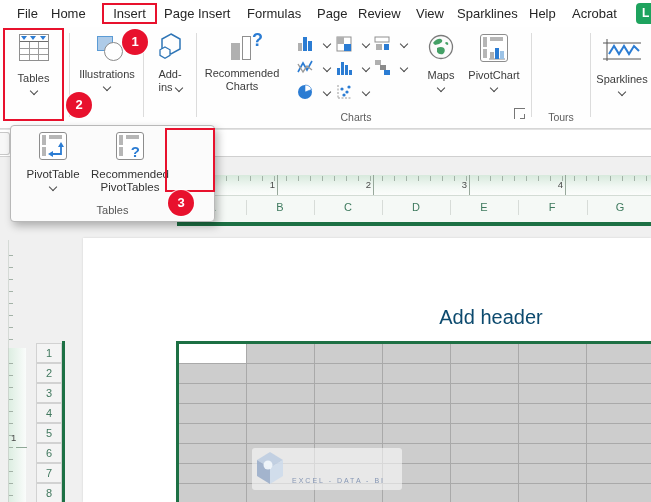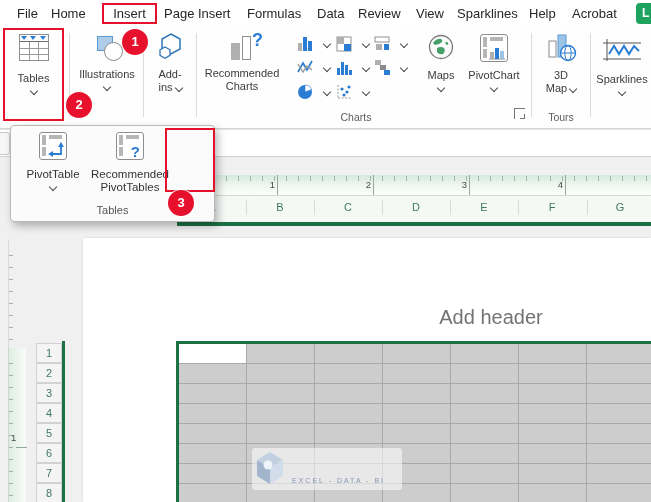--- a/index.html
+++ b/index.html
@@ -52,21 +52,21 @@
   .vruler{left:8px;top:348px;width:18px;height:154px;background:linear-gradient(to right,#ddeee2,#fafcfb);border-left:1px solid #ccd5ce;box-sizing:border-box;z-index:3;}
   .vruler-ticks{position:absolute;left:0;top:4px;width:4px;height:250px;background:repeating-linear-gradient(to bottom,transparent 0,transparent 11px,#a3b2a7 11px,#a3b2a7 12px);}
   .vnum{position:absolute;font-size:9.5px;color:#4a4a4a;}
   
   .colheaders{left:152px;top:196px;width:499px;height:26px;background:#f5f9f6;z-index:3;}
   .colletter{position:absolute;top:5px;width:24px;text-align:center;font-size:11px;color:#3e7a5e;}
   .colsep{position:absolute;top:4px;width:1px;height:15px;background:#d7dcd8;}
   .col-underline{left:177px;top:222px;width:474px;height:4px;background:#1d7044;z-index:3;}
   
   .page{left:83px;top:238px;width:568px;height:264px;background:#fff;box-shadow:0 0 2px rgba(0,0,0,.12);z-index:1;}
-  .add-header{left:411px;top:306px;width:160px;text-align:center;font-size:20px;color:#737373;z-index:2;}
+  .add-header{left:411px;top:306px;width:160px;text-align:center;font-size:20px;color:#0c4a6e;z-index:2;}
   .grid{left:176px;top:341px;width:475px;height:161px;z-index:2;}
   .grid .gtop{position:absolute;left:0;top:0;width:475px;height:3px;background:#1d7044;}
   .grid .gleft{position:absolute;left:0;top:0;width:3px;height:161px;background:#1d7044;}
   .grid .cells{position:absolute;left:3px;top:3px;width:472px;height:158px;background-color:#cdcdcd;
     background-image:repeating-linear-gradient(to right,transparent 0,transparent 67px,#a9a9a9 67px,#a9a9a9 68px),
                      repeating-linear-gradient(to bottom,transparent 0,transparent 19px,#a9a9a9 19px,#a9a9a9 20px);}
   .active-cell{position:absolute;left:0;top:0;width:67px;height:19px;background:#fff;}
   
   .rowhdr{position:absolute;left:36px;width:26px;height:20px;background:#f4f4f4;border:1px solid #d2d2d2;box-sizing:border-box;font-size:11px;color:#42795f;text-align:center;line-height:18px;z-index:3;}
   .row-greenbar{left:62px;top:341px;width:3px;height:161px;background:#1d7044;z-index:3;}
@@ -89,21 +89,21 @@
   .mini-chart-btn svg{position:absolute;left:0;top:1px;}
 </style>
 </head>
 <body>
 
 <div class="abs menubar">
   <span class="menu-item" style="left:17px">File</span>
   <span class="menu-item" style="left:51px">Home</span>
   <span class="menu-item" style="left:164px">Page Insert</span>
   <span class="menu-item" style="left:247px">Formulas</span>
-  <span class="menu-item" style="left:317px">Data</span>
+  <span class="menu-item" style="left:317px">Page</span>
   <span class="menu-item" style="left:358px">Review</span>
   <span class="menu-item" style="left:416px">View</span>
   <span class="menu-item" style="left:457px">Sparklines</span>
   <span class="menu-item" style="left:529px">Help</span>
   <span class="menu-item" style="left:572px">Acrobat</span>
   <div class="live-badge">L</div>
 </div>
 <div class="insert-frame">
   <span class="menu-item">Insert</span>
 </div>
@@ -257,33 +257,20 @@
           <rect x="2" y="6" width="4" height="7" fill="#b0b0b0"></rect>
             <rect x="7" y="2" width="4" height="11" fill="#2b7cd3"></rect>
             <rect x="12" y="5" width="4" height="8" fill="#9dc3e6"></rect>
         </svg>
       </div>
     </div>
     <span class="lbl">PivotChart</span>
     <span class="chev-blk"></span>
   </div>
 
-  <div class="rbtn" style="left:536px;width:50px">
-    <div style="height:36px;padding-top:3px">
-      <svg width="32" height="30" viewBox="0 0 32 30">
-        <rect x="4" y="8" width="7" height="16" fill="#fff" stroke="#8a8a8a"></rect>
-        <rect x="13" y="2" width="8" height="22" fill="#9dc3e6" stroke="#5b9bd5"></rect>
-        <circle cx="23" cy="20" r="7.5" fill="#fff" stroke="#2b7cd3" stroke-width="1.4"></circle>
-        <ellipse cx="23" cy="20" rx="3.2" ry="7.5" fill="none" stroke="#2b7cd3"></ellipse>
-        <line x1="15.5" y1="20" x2="30.5" y2="20" stroke="#2b7cd3"></line>
-      </svg>
-    </div>
-    <span class="lbl">3D</span>
-    <span class="lbl"><span>Map</span> <span class="chev"></span></span>
-  </div>
   <span class="grp-label" style="left:536px;width:50px">Tours</span>
 
   <div class="rbtn" style="left:593px;width:58px">
     <div style="height:35px;padding-top:8px">
       <svg width="40" height="24" viewBox="0 0 40 24">
         <line x1="1" y1="5" x2="39" y2="5" stroke="#555"></line>
         <line x1="5" y1="1" x2="5" y2="23" stroke="#555"></line>
         <line x1="1" y1="21" x2="39" y2="21" stroke="#555"></line>
         <polyline points="7,16 12,8 17,16 22,8 27,16 32,8 37,13" fill="none" stroke="#2b7cd3" stroke-width="2"></polyline>
       </svg>

